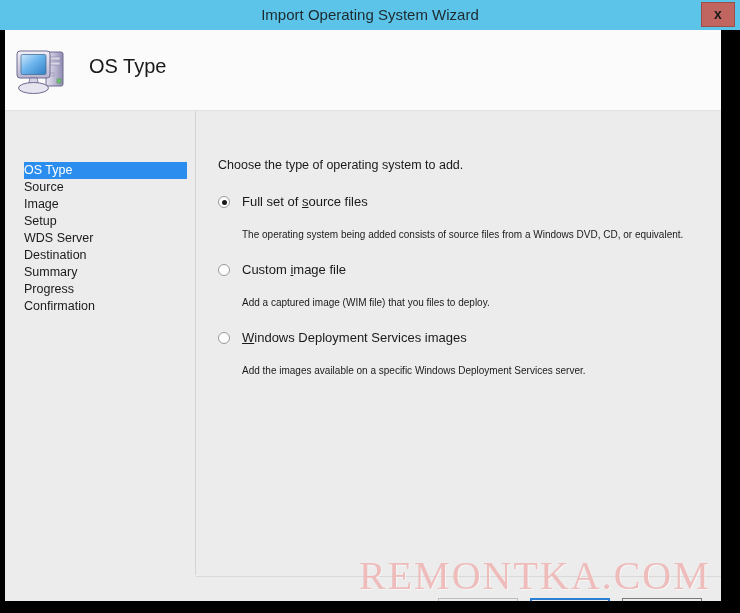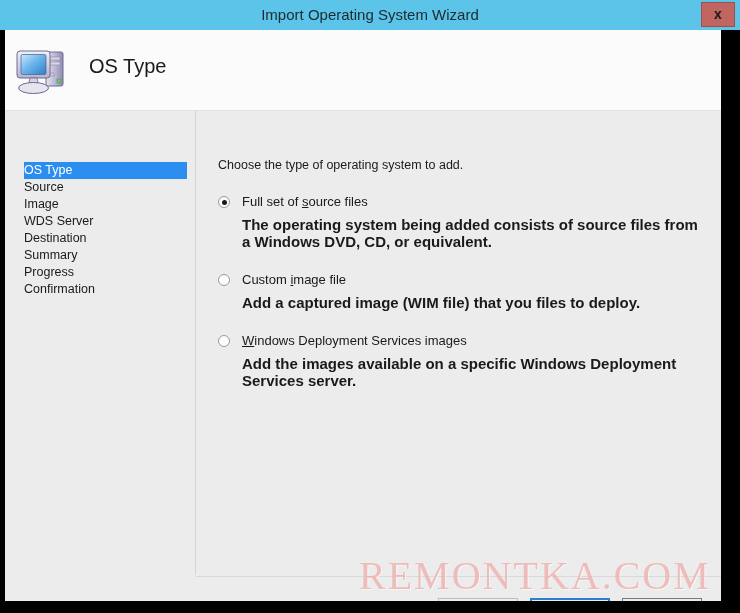--- a/index.html
+++ b/index.html
@@ -194,26 +194,25 @@
   .radio-label {
     margin-left: 24px;
     font-size: 13px;
     color: #1a1a1a;
     font-family: "Liberation Sans", sans-serif;
     cursor: pointer;
     display: block;
   }
   .radio-desc {
     margin-left: 24px;
-    margin-top: 7px;
-    font-size: 15px;
+    margin-top: 20px;
+    font-size: 10px;
     color: #1a1a1a;
     font-family: "Liberation Sans", sans-serif;
     display: block;
-    font-weight: bold;
   }
   .akey { text-decoration: underline; }
 
   
   .footer {
     position: absolute;
     left: 191px;
     top: 465px;
     width: 525px;
     height: 106px;
@@ -323,20 +322,21 @@
       <div class="header-title">OS Type</div>
     </div>
 
     <div class="body-area">
 
       <div class="sidebar">
         <div class="nav-list">
           <div class="nav-item selected">OS Type</div>
           <div class="nav-item">Source</div>
           <div class="nav-item">Image</div>
+          <div class="nav-item">Setup</div>
           <div class="nav-item">WDS Server</div>
           <div class="nav-item">Destination</div>
           <div class="nav-item">Summary</div>
           <div class="nav-item">Progress</div>
           <div class="nav-item">Confirmation</div>
         </div>
       </div>
 
       <div class="content">
         <div class="content-inner">

